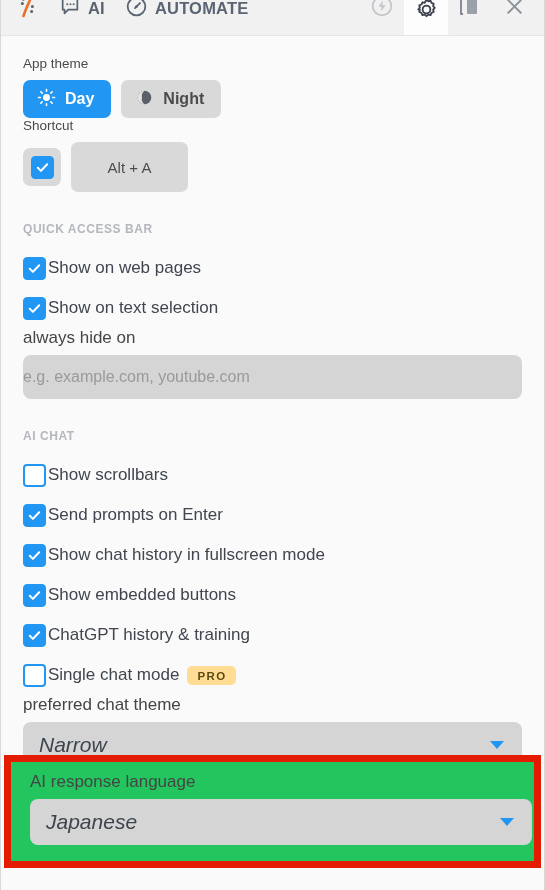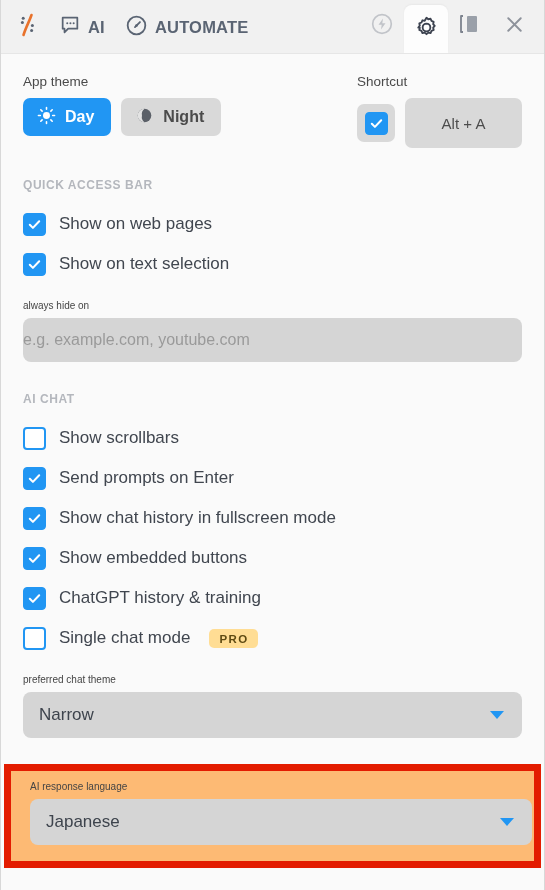--- a/index.html
+++ b/index.html
@@ -12,24 +12,24 @@
   #app {
     position: relative;
     width: 545px; height: 890px;
     background: #fafafa;
     border-left: 1px solid #d8d8d8;
     border-right: 1px solid #d8d8d8;
   }
 
   
   .toolbar {
-    height: 54px;
+    height: 36px;
     background: #f1f1f1;
     display: flex;
-    align-items: flex-start;
+    align-items: flex-end;
     padding: 0 8px 0 16px;
     border-bottom: 1px solid #e6e6e6;
   }
   .tb-item {
     display: flex; align-items: center; gap: 7px;
     height: 54px; padding: 0 10px;
     cursor: pointer;
   }
   .tb-label {
     font-size: 16.5px; font-weight: 700; letter-spacing: .2px;
@@ -47,21 +47,21 @@
     border-radius: 8px 8px 0 0;
     height: 48px;
     align-self: flex-end;
     box-shadow: 0 -1px 2px rgba(0,0,0,.04);
   }
   .tb-icon-btn.dim { opacity: .35; }
 
   
   .panel { padding: 0 22px; }
 
-  .row-two { display: flex; padding-top: 20px; }
+  .row-two { display: flex; padding-top: 20px; flex-direction: column; }
   .col-left { flex: 1; }
   .col-right { width: 165px; }
 
   .mini-label {
     font-size: 13.5px; color: #4a4a4a; font-weight: 400;
     margin-bottom: 9px;
   }
 
   .seg-group { display: flex; gap: 10px; text-align: center; }
   .seg {
@@ -98,69 +98,70 @@
   .cb.unchecked { background: #ffffff; border: 2px solid #2196f3; }
   .cb svg { display: block; }
 
   .section-title {
     font-size: 12px; font-weight: 700; letter-spacing: .55px;
     color: #b4b7bd; text-transform: uppercase;
     margin: 30px 0 12px 0;
   }
 
   .opt-row {
-    display: flex; align-items: center; gap: 13px;
+    display: flex; align-items: center; gap: 2px;
     height: 40px; cursor: pointer;
   }
   .opt-text { font-size: 17px; color: #40464f; }
 
   .pro-badge {
     background: #ffdd94; color: #5e4a12;
     font-size: 11.5px; font-weight: 700; letter-spacing: 1.4px;
     padding: 4px 9px 3px 10px; border-radius: 5px;
     margin-left: 6px;
   }
 
   .field-label {
-    font-size: 10px; color: #454545; margin: 16px 0 7px 0;
+    font-size: 17px; color: #454545; margin: 0 0 7px 0;
   }
   .textinput {
     width: 100%; height: 44px; border-radius: 8px;
     background: #d5d5d5; border: none;
     padding: 0 0; font-size: 16px;
     font-family: "Liberation Sans", sans-serif;
     color: #444;
   }
   .textinput::placeholder { color: #9a9a9a; }
 
   .select-wrap { position: relative; }
   .selectbox {
     width: 100%; height: 46px; border-radius: 8px;
     background: #d5d5d5;
     display: flex; align-items: center;
     padding: 0 40px 0 16px;
-    font-size: 17px; color: #3e444d;
-    cursor: pointer;
+    font-size: 21px; color: #3e444d;
+    cursor: pointer;
+    font-style: italic;
   }
   .caret {
     position: absolute; right: 18px; top: 50%;
     transform: translateY(-50%);
     width: 0; height: 0;
     border-left: 7px solid transparent;
     border-right: 7px solid transparent;
     border-top: 8px solid #2196f3;
     pointer-events: none;
   }
 
   
   .highlight-box {
     position: absolute;
     left: 3px; right: 3px; bottom: 22px;
     border: 7px solid #e31c00;
-    background: #fdba74;
+    background: #22c55e;
     padding: 10px 2px 16px 19px;
   }
 </style>
 </head>
 <body>
 
 <div id="app">
 
   <div class="toolbar">
 

